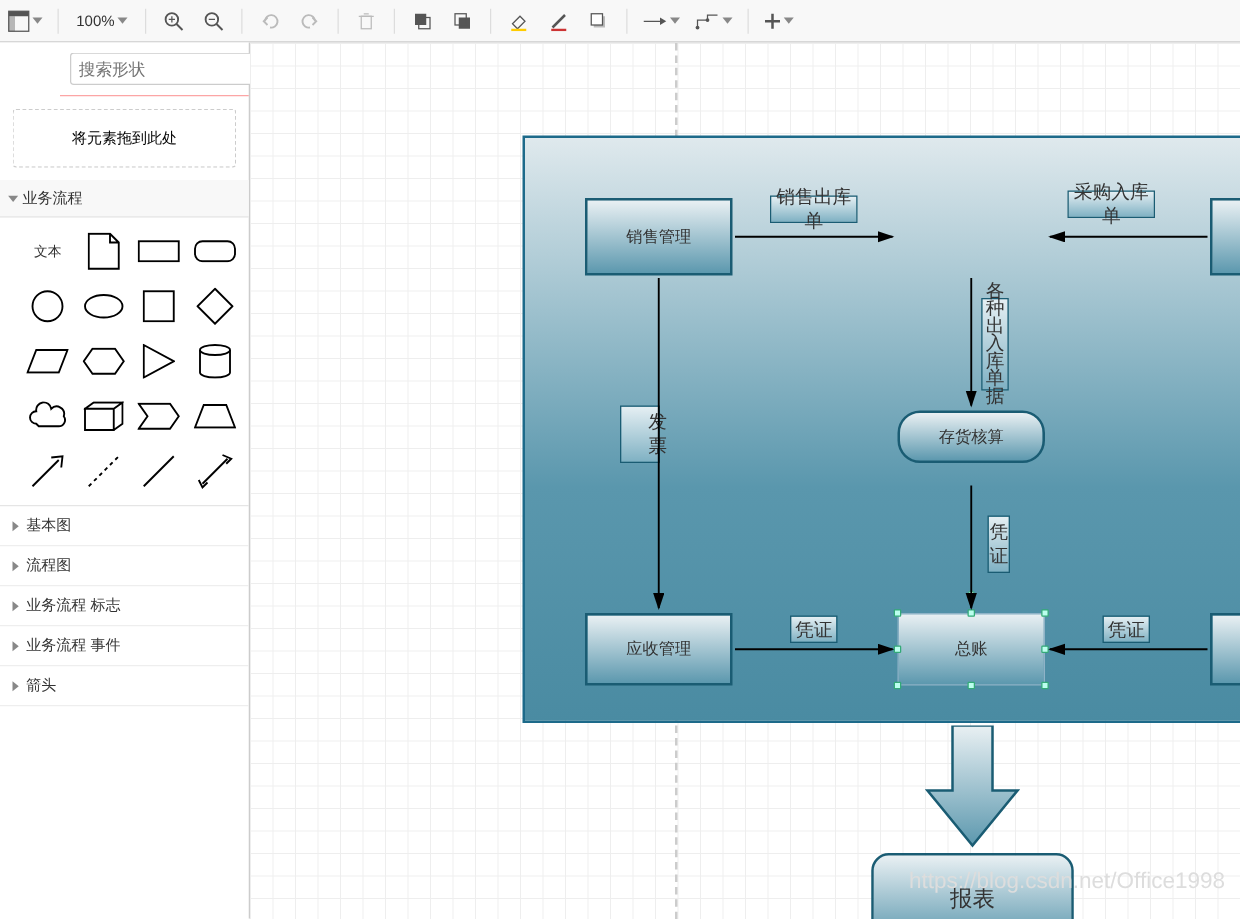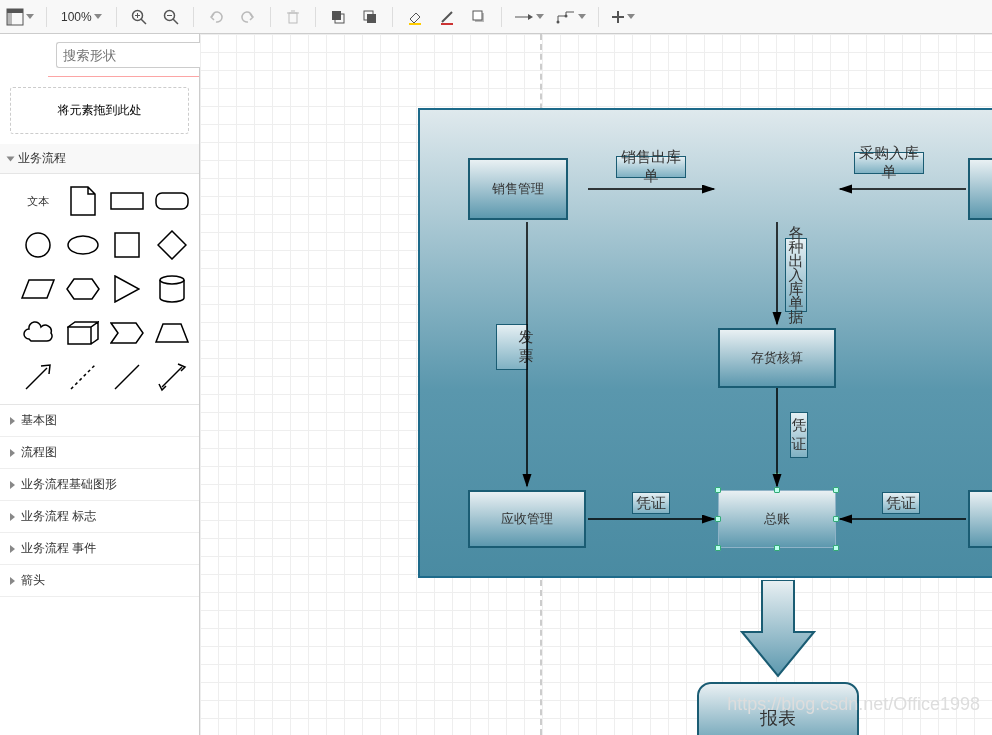--- a/index.html
+++ b/index.html
@@ -290,36 +290,35 @@
             <line x1="5" y1="25" x2="25" y2="5" stroke="#000" stroke-width="1.5"></line>
             <path d="M2 22 L5 28 L9 24" fill="none" stroke="#000" stroke-width="1.5"></path>
             <path d="M21 2 L28 5 L24 9" fill="none" stroke="#000" stroke-width="1.5"></path>
           </svg>
         </div>
     </div>
 
     <ul class="cat-list">
       <li>基本图</li>
       <li>流程图</li>
-      <li>业务流程基础图形</li>
       <li>业务流程 标志</li>
       <li>业务流程 事件</li>
       <li>箭头</li>
     </ul>
   </div>
 
   <div class="canvas-wrap">
     <div class="canvas">
       <div class="pagebreak"></div>
 
       <div class="bigbox"></div>
 
-      <div class="node" style="left:268px;top:124px;width:100px;height:62px;">销售管理</div>
+      <div class="node" style="left:268px;top:124px;width:118px;height:62px;">销售管理</div>
       <div class="node" style="left:768px;top:124px;width:118px;height:62px;">采购管理</div>
-      <div class="node" style="left:518px;top:294px;width:118px;height:60px;">存货核算</div>
+      <div class="node" style="left:518px;top:294px;width:118px;height:42px;border-radius:18px;">存货核算</div>
       <div class="node" style="left:268px;top:456px;width:118px;height:58px;">应收管理</div>
       <div class="node sel" style="left:518px;top:456px;width:118px;height:58px;">总账</div>
       <div class="node" style="left:768px;top:456px;width:118px;height:58px;">应付管理</div>
       <div class="report" style="left:497px;top:648px;width:162px;height:72px;">报表</div>
 
       <div class="marker" style="left:515px;top:453px;"></div>
       <div class="marker" style="left:574px;top:453px;"></div>
       <div class="marker" style="left:633px;top:453px;"></div>
       <div class="marker" style="left:515px;top:482px;"></div>
       <div class="marker" style="left:633px;top:482px;"></div>

